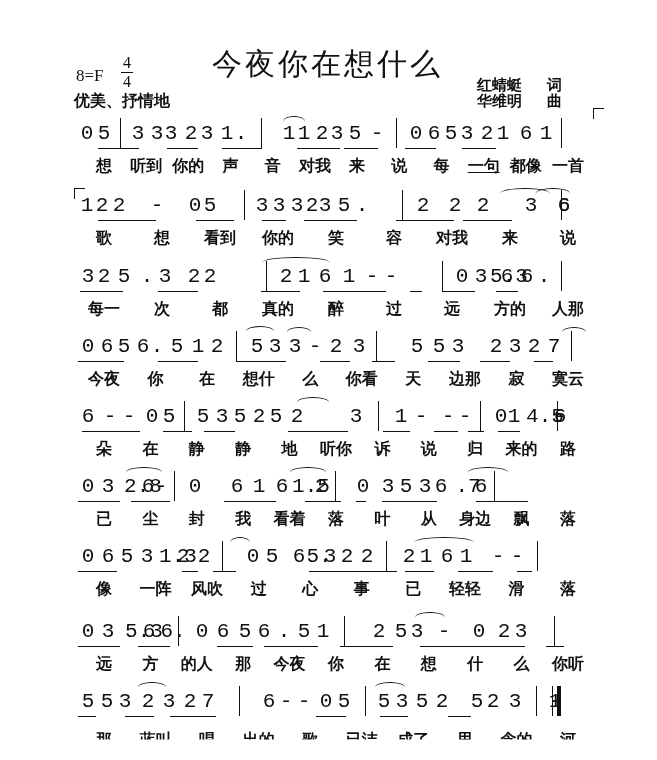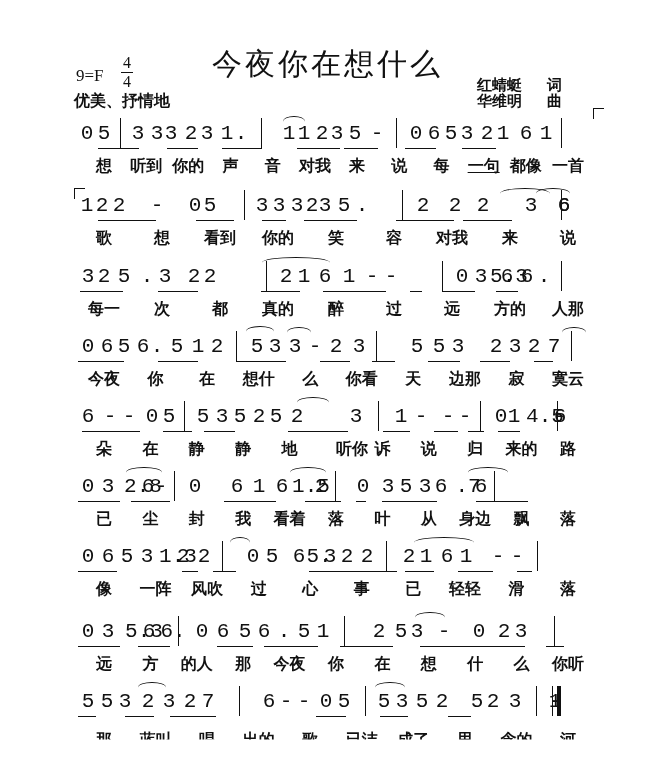--- a/index.html
+++ b/index.html
@@ -17,21 +17,21 @@
   .bl{position:absolute;top:-4px;width:0;height:30px;border-left:1.5px solid #111;}
   .blt{position:absolute;top:-4px;width:4px;height:30px;background:#111;}
   .slur{position:absolute;height:10px;border-top:1.5px solid #111;border-radius:50% 50% 0 0;}
   .lyr{position:absolute;top:34px;font-size:16px;font-weight:bold;font-family:"DejaVu Sans",sans-serif;white-space:nowrap;}
   .brk{position:absolute;width:10px;height:10px;border-top:1.5px solid #111;border-left:1.5px solid #111;}
 </style>
 </head>
 <body>
 
 <div class="abs title">今夜你在想什么</div>
-<div class="abs key">9=F</div>
+<div class="abs key">8=F</div>
 <div class="abs ts">
   <div>4</div>
   <div class="bar"></div>
   <div>4</div>
 </div>
 <div class="abs tempo">优美、抒情地</div>
 <div class="abs credit" style="left:477px;top:76px;">红蜻蜓</div>
 <div class="abs credit" style="left:547px;top:76px;">词</div>
 <div class="abs credit" style="left:477px;top:92px;">华维明</div>
 <div class="abs credit" style="left:547px;top:92px;">曲</div>
@@ -240,21 +240,21 @@
       <div class="ul" style="left: 288px; width: 60px; top: 26px;"></div>
       <div class="ul" style="left: 383px; width: 27px; top: 26px;"></div>
       <div class="ul" style="left: 434px; width: 24px; top: 26px;"></div>
       <div class="ul" style="left: 468px; width: 16px; top: 26px;"></div>
       <div class="ul" style="left: 498px; width: 22px; top: 26px;"></div>
       <div class="lyr" style="left: 96px;">朵</div>
       <div class="lyr" style="left: 142.4px;">在</div>
       <div class="lyr" style="left: 188.8px;">静</div>
       <div class="lyr" style="left: 235.2px;">静</div>
       <div class="lyr" style="left: 281.6px;">地</div>
-      <div class="lyr" style="left: 336px;">听你</div>
+      <div class="lyr" style="left: 320px;">听你</div>
       <div class="lyr" style="left: 374.4px;">诉</div>
       <div class="lyr" style="left: 420.8px;">说</div>
       <div class="lyr" style="left: 467.2px;">归</div>
       <div class="lyr" style="left: 505.6px;">来的</div>
       <div class="lyr" style="left: 560px;">路</div>
     </div>
     <div class="system" style="top: 475px;">
       <div class="note" style="left: 81px; width: 14px;">0</div>
       <div class="note" style="left: 101px; width: 14px;">3</div>
       <div class="note" style="left: 124px; width: 38px;">2.8</div>

